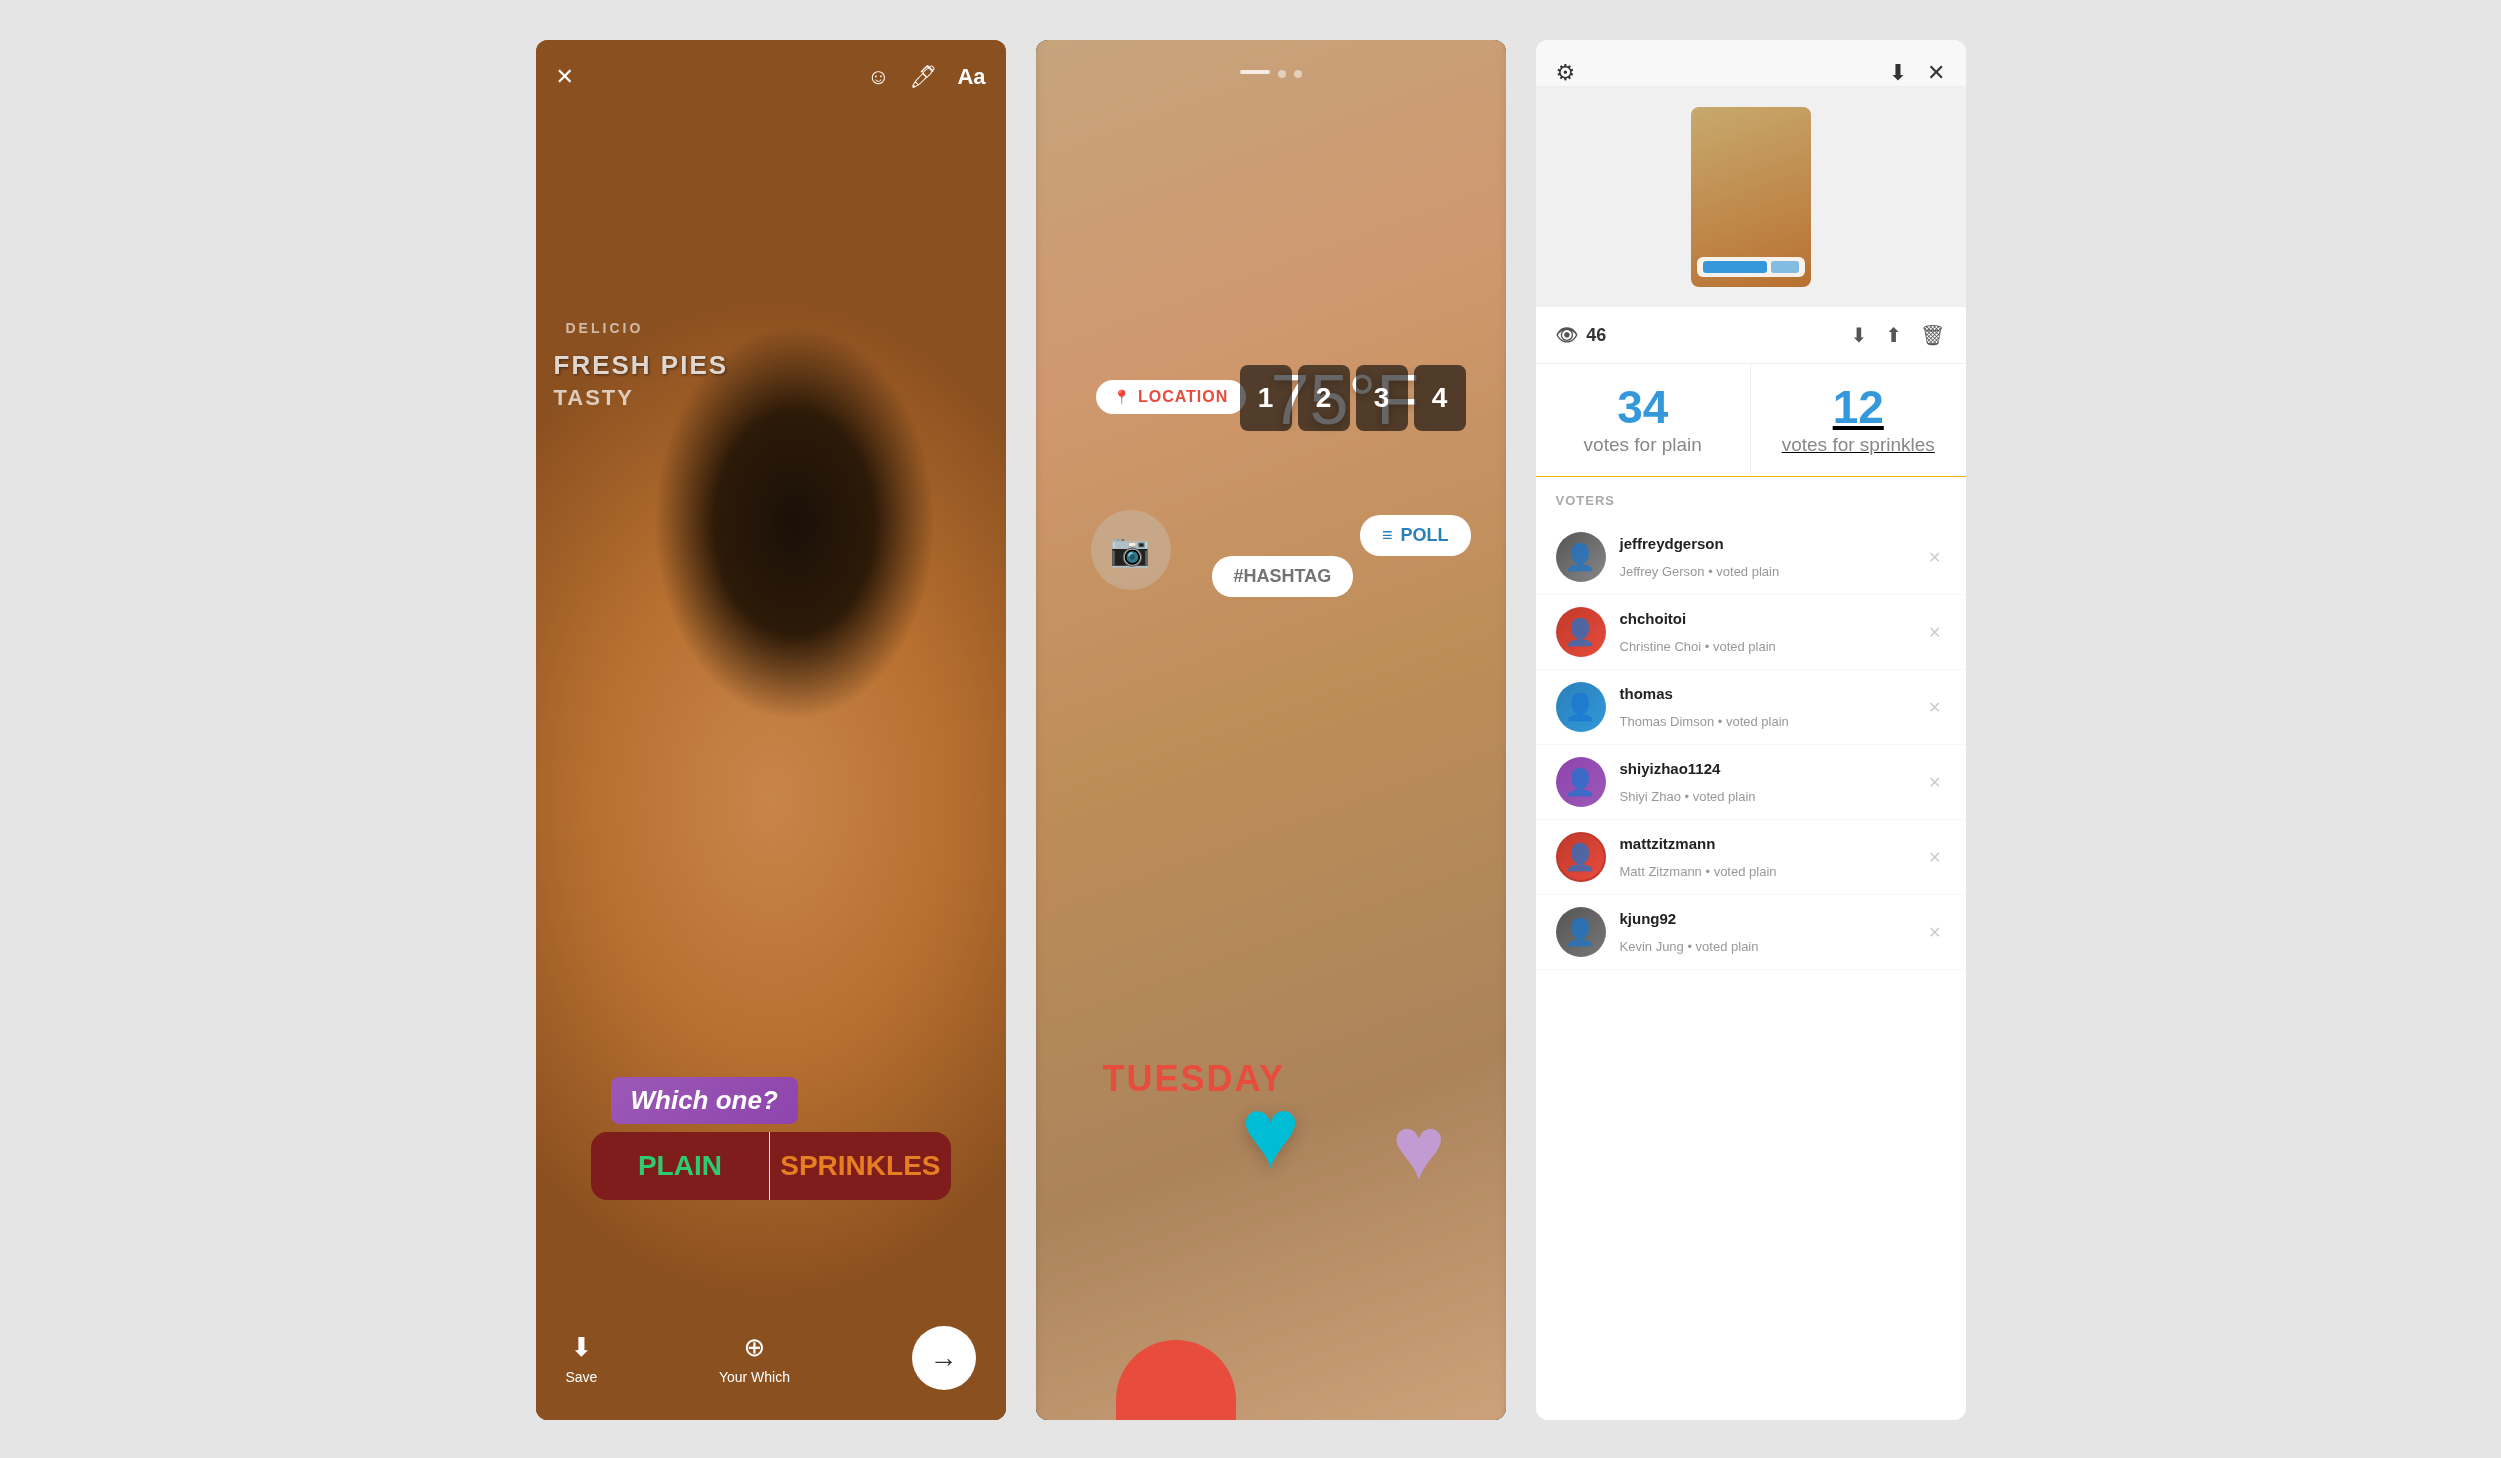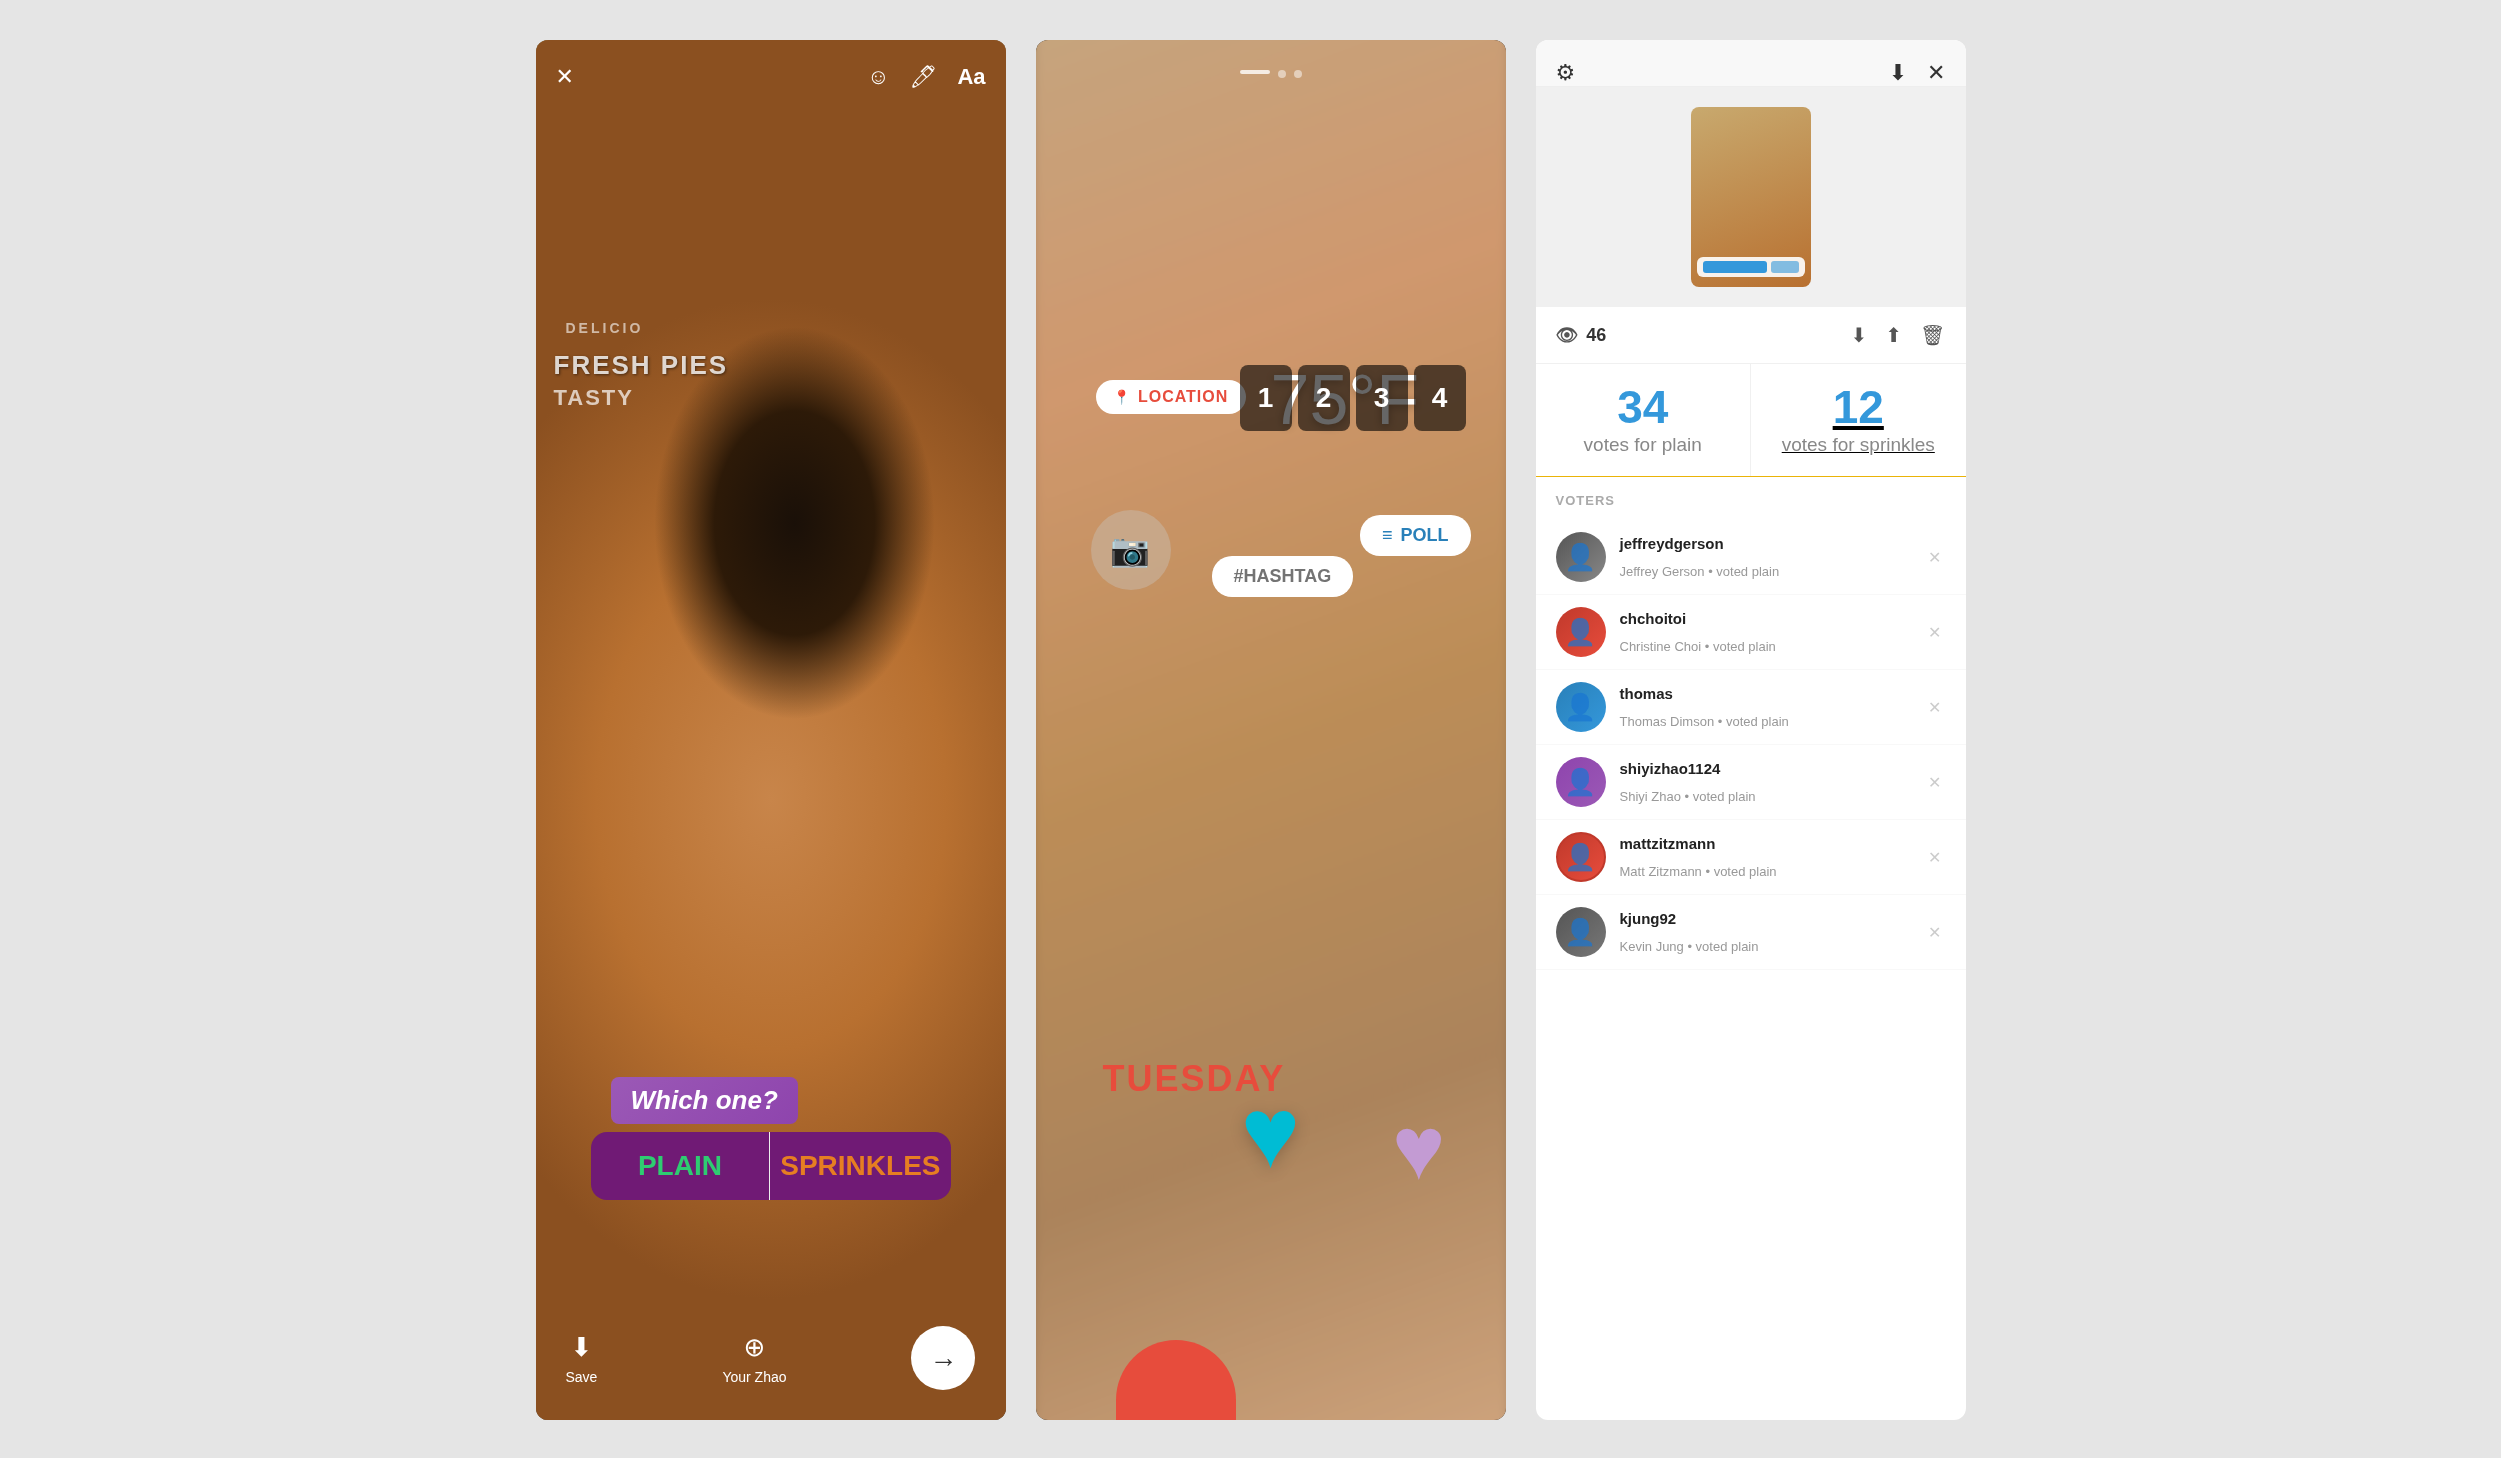--- a/index.html
+++ b/index.html
@@ -134,21 +134,21 @@
       font-weight: 700;
       padding: 8px 20px;
       border-radius: 8px;
       margin-bottom: 8px;
       text-align: left;
       font-style: italic;
       display: inline-block;
       margin-left: 20px;
     }
     .poll-options {
-      background: #701a75;
+      background: #7f1d1d;
       border-radius: 16px;
       display: flex;
       overflow: hidden;
       width: 100%;
     }
     .poll-option {
       flex: 1;
       padding: 18px 10px;
       text-align: center;
       font-size: 28px;
@@ -638,21 +638,21 @@
       </div>
     </div>
 
     <div class="story-bottom">
       <div class="bottom-action">
         <span class="bottom-action-icon">⬇</span>
         <span class="bottom-action-label">Save</span>
       </div>
       <div class="bottom-action">
         <span class="bottom-action-icon">⊕</span>
-        <span class="bottom-action-label">Your Zhao</span>
+        <span class="bottom-action-label">Your Which</span>
       </div>
       <div class="send-btn">→</div>
     </div>
   </div>
 
   <div class="panel-sticker">
     <div class="sticker-bg"></div>
     <div class="sticker-overlay"></div>
 
     <div class="sticker-dots">

